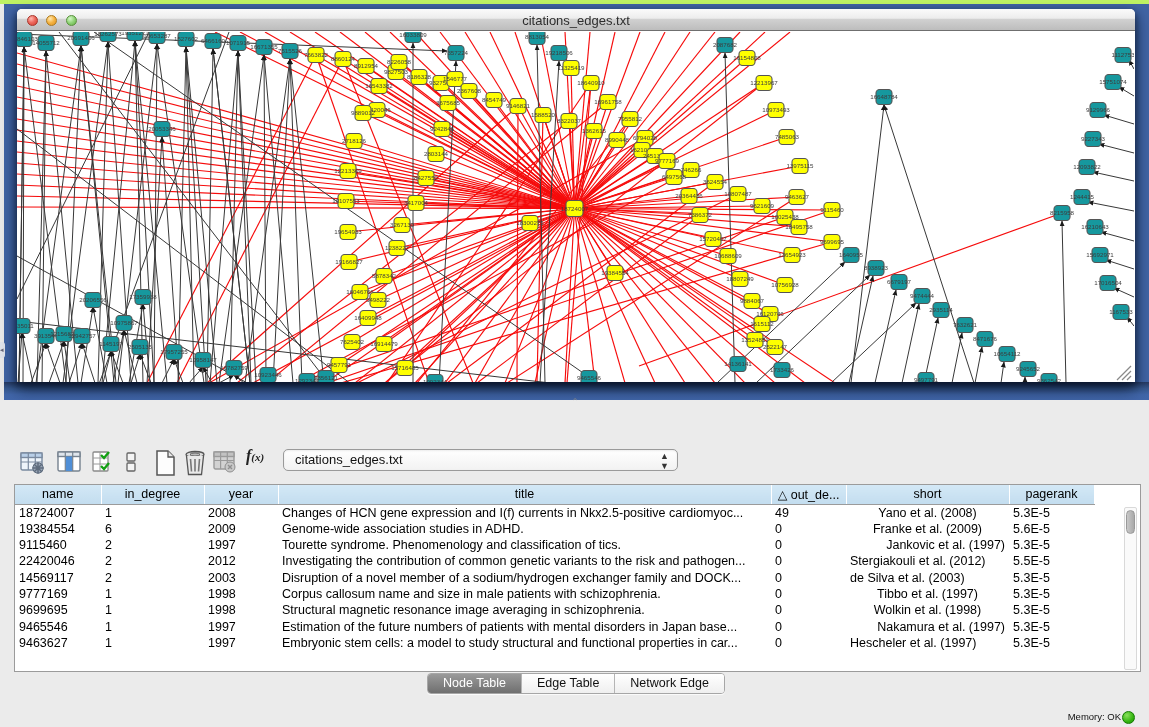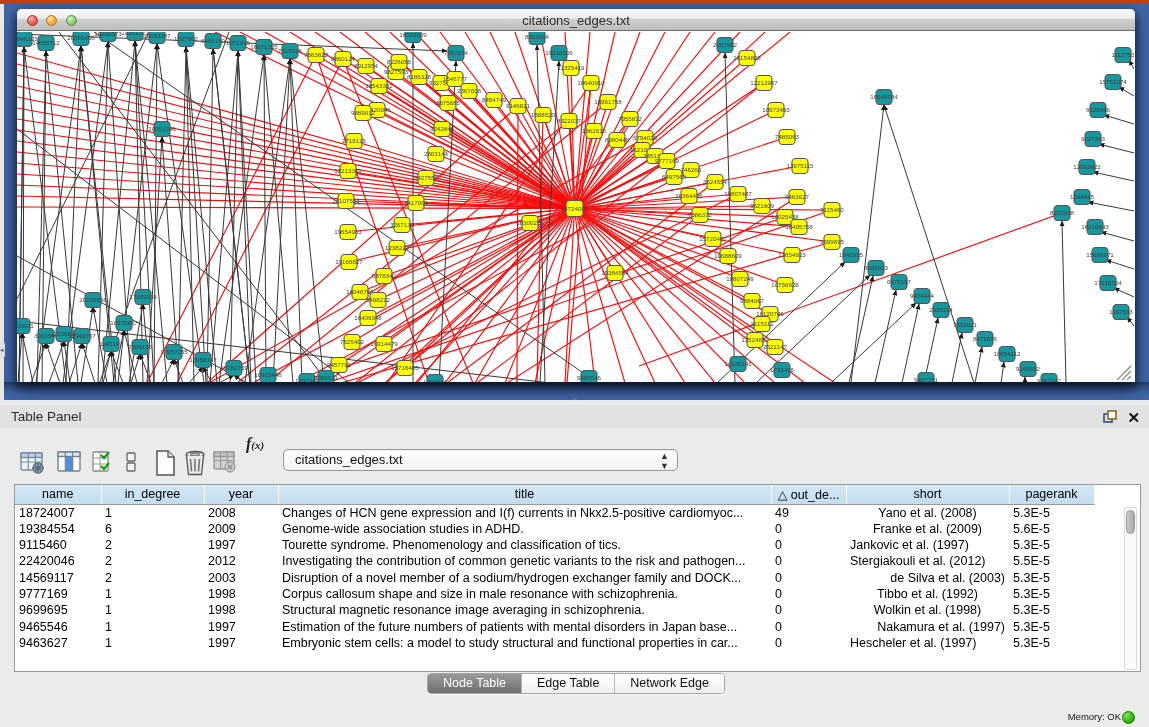--- a/index.html
+++ b/index.html
@@ -1,15 +1,15 @@
 <!DOCTYPE html>
 <html><head><meta charset="utf-8"><style>
 *{margin:0;padding:0;box-sizing:border-box;-webkit-font-smoothing:antialiased}
 html,body{width:1149px;height:727px;overflow:hidden;font-family:"Liberation Sans",sans-serif}
-#root{position:relative;width:1149px;height:727px;background:#c2410c}
+#root{position:relative;width:1149px;height:727px;background:#bef264}
 #desk{position:absolute;left:4px;top:4px;width:1145px;height:396px;background:#4064a4}
 #lstrip{position:absolute;left:0;top:4px;width:4px;height:396px;background:#e9e9e9}
 #desk .shadowband{position:absolute;left:0;top:378px;width:1145px;height:18px;background:linear-gradient(180deg,#263a62 0%,#36588d 35%,#4166a9 70%,#4267ab 100%)}
 #win{position:absolute;left:17px;top:9px;width:1118px;height:373px;border-radius:5px 5px 0 0;box-shadow:0 8px 16px rgba(5,15,35,.6), -2px 3px 7px rgba(5,15,35,.38), 2px 3px 7px rgba(5,15,35,.38);background:#fff}
 #tbar{position:absolute;left:0;top:0;width:1118px;height:22px;border-radius:5px 5px 0 0;background:linear-gradient(180deg,#fbfbfb 0%,#ececec 45%,#d2d2d2 46%,#bdbdbd 100%);border-bottom:1px solid #6f6f6f}
 #title{position:absolute;left:0;top:4px;width:100%;text-align:center;font-size:13px;color:#2e2e2e}
 .tl{position:absolute;top:5.5px;width:11px;height:11px;border-radius:50%}
 #tlr{left:9.5px;background:radial-gradient(circle at 35% 30%,#ffb9b2 0%,#ee6b60 45%,#d03a2e 100%);border:.5px solid #a8352b}
 #tly{left:29px;background:radial-gradient(circle at 35% 30%,#ffe9b3 0%,#f5b13e 50%,#dd9327 100%);border:.5px solid #ad7a1d}
 #tlg{left:49px;background:radial-gradient(circle at 35% 30%,#d4f7c8 0%,#8fd376 50%,#62ac43 100%);border:.5px solid #58903c}
@@ -597,28 +597,20 @@
           <g stroke="#8a8a8a" stroke-width="1.2">
             <line x1="1100" y1="348" x2="1114" y2="334"></line>
             <line x1="1105" y1="348" x2="1114" y2="339"></line>
             <line x1="1110" y1="348" x2="1114" y2="344"></line>
           </g>
         </svg>
       </div>
 </div>
 <div id="panel">
   <div style="position:absolute;left:568px;top:0px;width:14px;height:5px;color:#888;font-size:8px;line-height:4px;text-align:center">⌃</div>
-      <div id="phead">
-        <span>Table Panel</span>
-    <svg id="pfloat" viewBox="0 0 14 14">
-          <rect x="1" y="4" width="8" height="8" fill="none" stroke="#2b4f8f" stroke-width="1.6"></rect>
-          <rect x="5" y="1" width="8" height="8" fill="#f7f7f7" stroke="#8a6d1f" stroke-width="1.6"></rect>
-        </svg>
-    <div id="pclose">✕</div>
-  </div>
   <div id="toolrow">
 
 <svg class="ticon" style="left:20px" width="26" height="26" viewBox="0 0 26 26">
           <rect x="1" y="3" width="21" height="17" rx="1.5" fill="#eef4fb" stroke="#7a8aa0" stroke-width="1.4"></rect>
           <rect x="1" y="3" width="21" height="4.5" fill="#b9cfe8" stroke="#7a8aa0" stroke-width="1.4"></rect>
           <path d="M8.3 3v17M15.3 3v17M1 12h21" stroke="#7a8aa0" stroke-width="1.2"></path>
           <circle cx="18" cy="18" r="5.2" fill="#9aa7b8" stroke="#5d6b7d" stroke-width="1"></circle>
           <circle cx="18" cy="18" r="2" fill="#e8edf4"></circle>
           <path d="M18 12.4v11.2M12.4 18h11.2M14 14l8 8M22 14l-8 8" stroke="#5d6b7d" stroke-width="1.5"></path>
         </svg>
@@ -648,21 +640,21 @@
           <path d="M4.5 6l2 18.5h13L21.5 6" fill="#e9e9e9" stroke="#555" stroke-width="1.3"></path>
           <path d="M8.5 9l1 12.5M13 9v12.5M17.5 9l-1 12.5" stroke="#777" stroke-width="1.6"></path>
         </svg>
 <svg class="ticon" style="left:213px" width="24" height="24" viewBox="0 0 24 24">
           <rect x="1" y="2" width="20" height="17" rx="1.5" fill="#d2d2d2" stroke="#9a9a9a" stroke-width="1.4"></rect>
           <rect x="1" y="2" width="20" height="4.5" fill="#c2c2c2" stroke="#9a9a9a" stroke-width="1.4"></rect>
           <path d="M7.6 2v17M14.3 2v17M1 10.5h20" stroke="#9a9a9a" stroke-width="1.2"></path>
           <circle cx="17" cy="17" r="5" fill="#c9c9c9" stroke="#8f8f8f"></circle>
           <path d="M15 15l4 4M19 15l-4 4" stroke="#8f8f8f" stroke-width="1.4"></path>
         </svg>
-<div class="ticon" style="left:246px;top:3px;font-size:16px;font-style:italic;font-family:'Liberation Serif',serif;color:#222;font-weight:bold">f<span style="font-size:11px">(x)</span></div>
+<div class="ticon" style="left:246px;top:15px;font-size:16px;font-style:italic;font-family:'Liberation Serif',serif;color:#222;font-weight:bold">f<span style="font-size:11px">(x)</span></div>
 
     <div id="combo">citations_edges.txt<div class="st">▲<br>▼</div></div>
   </div>
   <div id="tblbox">
     <table class="grid">
      <colgroup>
             <col style="width:86px">
             <col style="width:103px">
             <col style="width:74px">
             <col style="width:493px">
@@ -699,48 +691,48 @@
               <td>0</td>
               <td style="text-align:center">Franke et al. (2009)</td>
               <td>5.6E-5</td>
             </tr>
 <tr>
               <td>9115460</td>
               <td>2</td>
               <td>1997</td>
               <td>Tourette syndrome. Phenomenology and classification of tics.</td>
               <td>0</td>
-              <td style="text-align:left">Jankovic et al. (1997)</td>
+              <td style="text-align:right">Jankovic et al. (1997)</td>
               <td>5.3E-5</td>
             </tr>
 <tr>
               <td>22420046</td>
               <td>2</td>
               <td>2012</td>
               <td>Investigating the contribution of common genetic variants to the risk and pathogen...</td>
               <td>0</td>
               <td style="">Stergiakouli et al. (2012)</td>
               <td>5.5E-5</td>
             </tr>
 <tr>
               <td>14569117</td>
               <td>2</td>
               <td>2003</td>
               <td>Disruption of a novel member of a sodium/hydrogen exchanger family and DOCK...</td>
               <td>0</td>
-              <td style="text-align:right">de Silva et al. (2003)</td>
+              <td style="text-align:left">de Silva et al. (2003)</td>
               <td>5.3E-5</td>
             </tr>
 <tr>
               <td>9777169</td>
               <td>1</td>
               <td>1998</td>
-              <td>Corpus callosum shape and size in male resonance with schizophrenia.</td>
+              <td>Corpus callosum name and size in male patients with schizophrenia.</td>
               <td>0</td>
-              <td style="text-align:center">Tibbo et al. (1992)</td>
+              <td style="text-align:center">Tibbo et al. (1997)</td>
               <td>5.3E-5</td>
             </tr>
 <tr>
               <td>9699695</td>
               <td>1</td>
               <td>1998</td>
               <td>Structural magnetic resonance image averaging in schizophrenia.</td>
               <td>0</td>
               <td style="text-align:center">Wolkin et al. (1998)</td>
               <td>5.3E-5</td>

